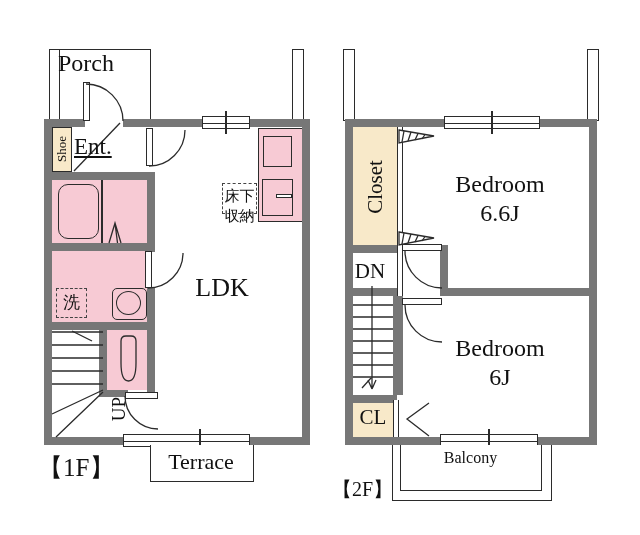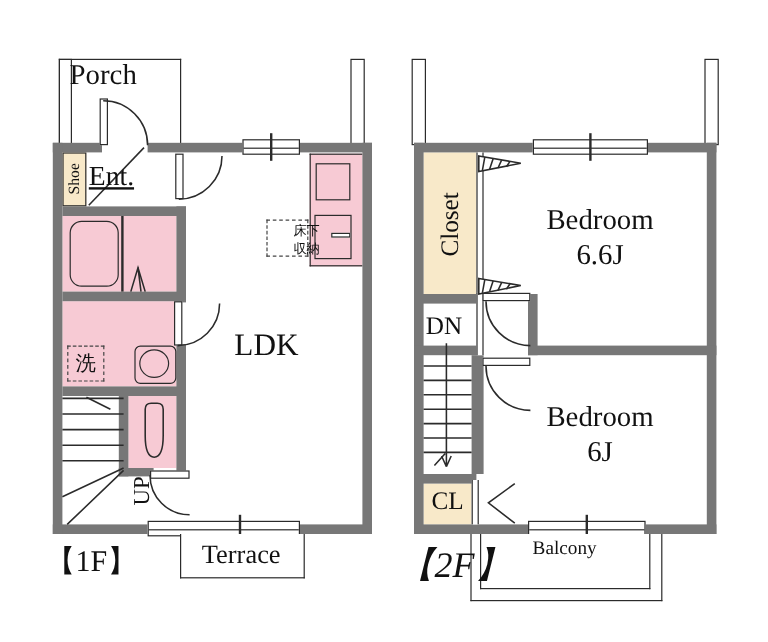--- a/index.html
+++ b/index.html
@@ -61,21 +61,21 @@
   <div class="fixture pink" style="left:112px;top:288px;width:35px;height:32px;border-radius:5px;"></div>
   <div class="fixture pink" style="left:116px;top:291px;width:25px;height:24px;border-radius:50%;"></div>
   <div class="fixture pink" style="left:263px;top:136px;width:29px;height:31px;"></div>
   <div class="fixture pink" style="left:262px;top:179px;width:31px;height:37px;"></div>
   <div class="abs" style="left:276px;top:194px;width:16px;height:4px;background:#fff;border:1px solid #2b2b2b;box-sizing:border-box;"></div>
 
   <div class="dashbox pink" style="left:56px;top:288px;width:31px;height:30px;">
     <div class="txt center" style="left:0;top:0;width:29px;line-height:28px;font-size:17px;position:absolute;">洗</div>
   </div>
   <div class="dashbox" style="left:222px;top:183px;width:35px;height:31px;background:#fff;">
-    <div class="txt center" style="left:16px;top:2px;width:33px;font-size:11px;line-height:1.35;position:absolute;white-space:normal;">
+    <div class="txt center" style="left:0;top:2px;width:33px;font-size:15px;line-height:1.35;position:absolute;white-space:normal;">
       <span style="display:block;">床下</span>
       <span style="display:block;">収納</span>
     </div>
   </div>
 
   <div class="win" style="left:202px;top:116px;width:48px;height:13px;">
       <div class="mid"></div>
     </div>
   <div class="tick" style="left:225px;top:111px;height:23px;"></div>
   <div class="win" style="left:123px;top:434px;width:127px;height:13px;">
@@ -177,15 +177,15 @@
     <span style="display:block;">Bedroom</span>
     <span style="display:block;">6.6J</span>
   </div>
   <div class="txt center" style="left:348px;top:259px;width:44px;font-size:21px;">DN</div>
   <div class="txt center" style="left:420px;top:334px;width:160px;font-size:24px;line-height:1.2;">
     <span style="display:block;">Bedroom</span>
     <span style="display:block;">6J</span>
   </div>
   <div class="txt center" style="left:353px;top:405px;width:40px;font-size:21px;">CL</div>
   <div class="txt center" style="left:410px;top:449px;width:121px;font-size:16px;">Balcony</div>
-  <div class="txt" style="left:332px;top:451px;font-size:30px;font-style:italic;">【2F】</div>
+  <div class="txt" style="left:332px;top:476px;font-size:20px;">【2F】</div>
 
 </div>
 
 </body></html>

